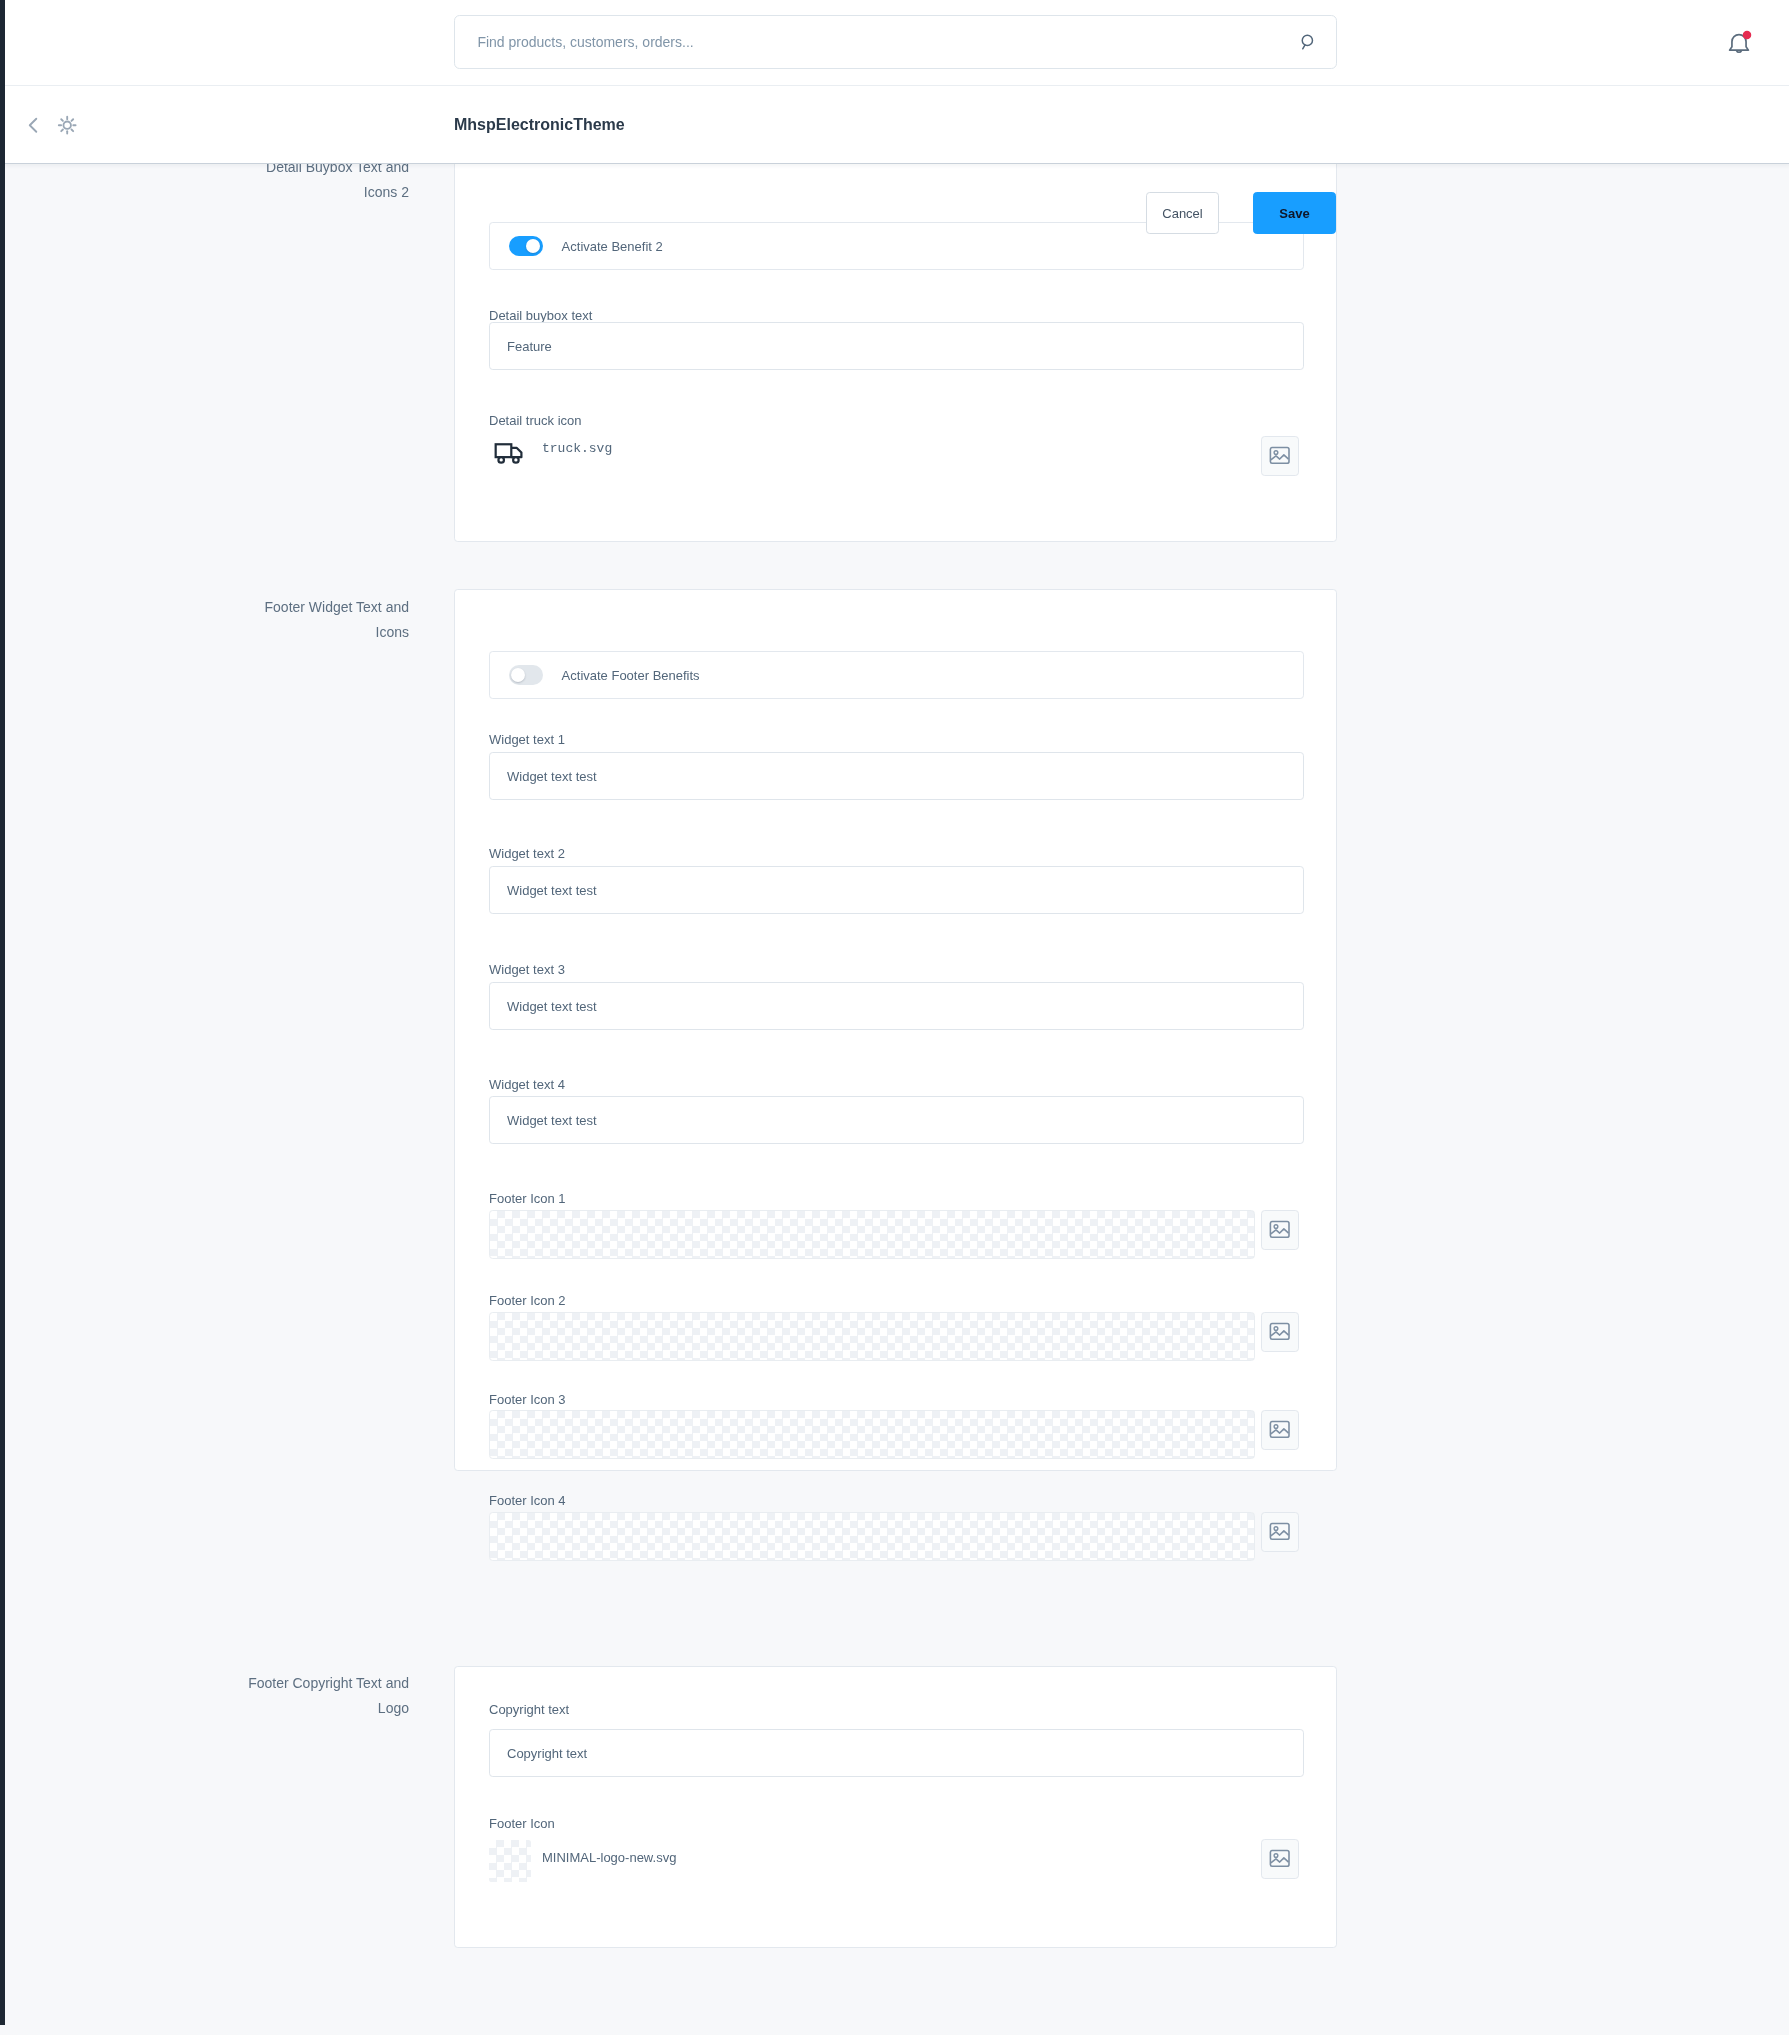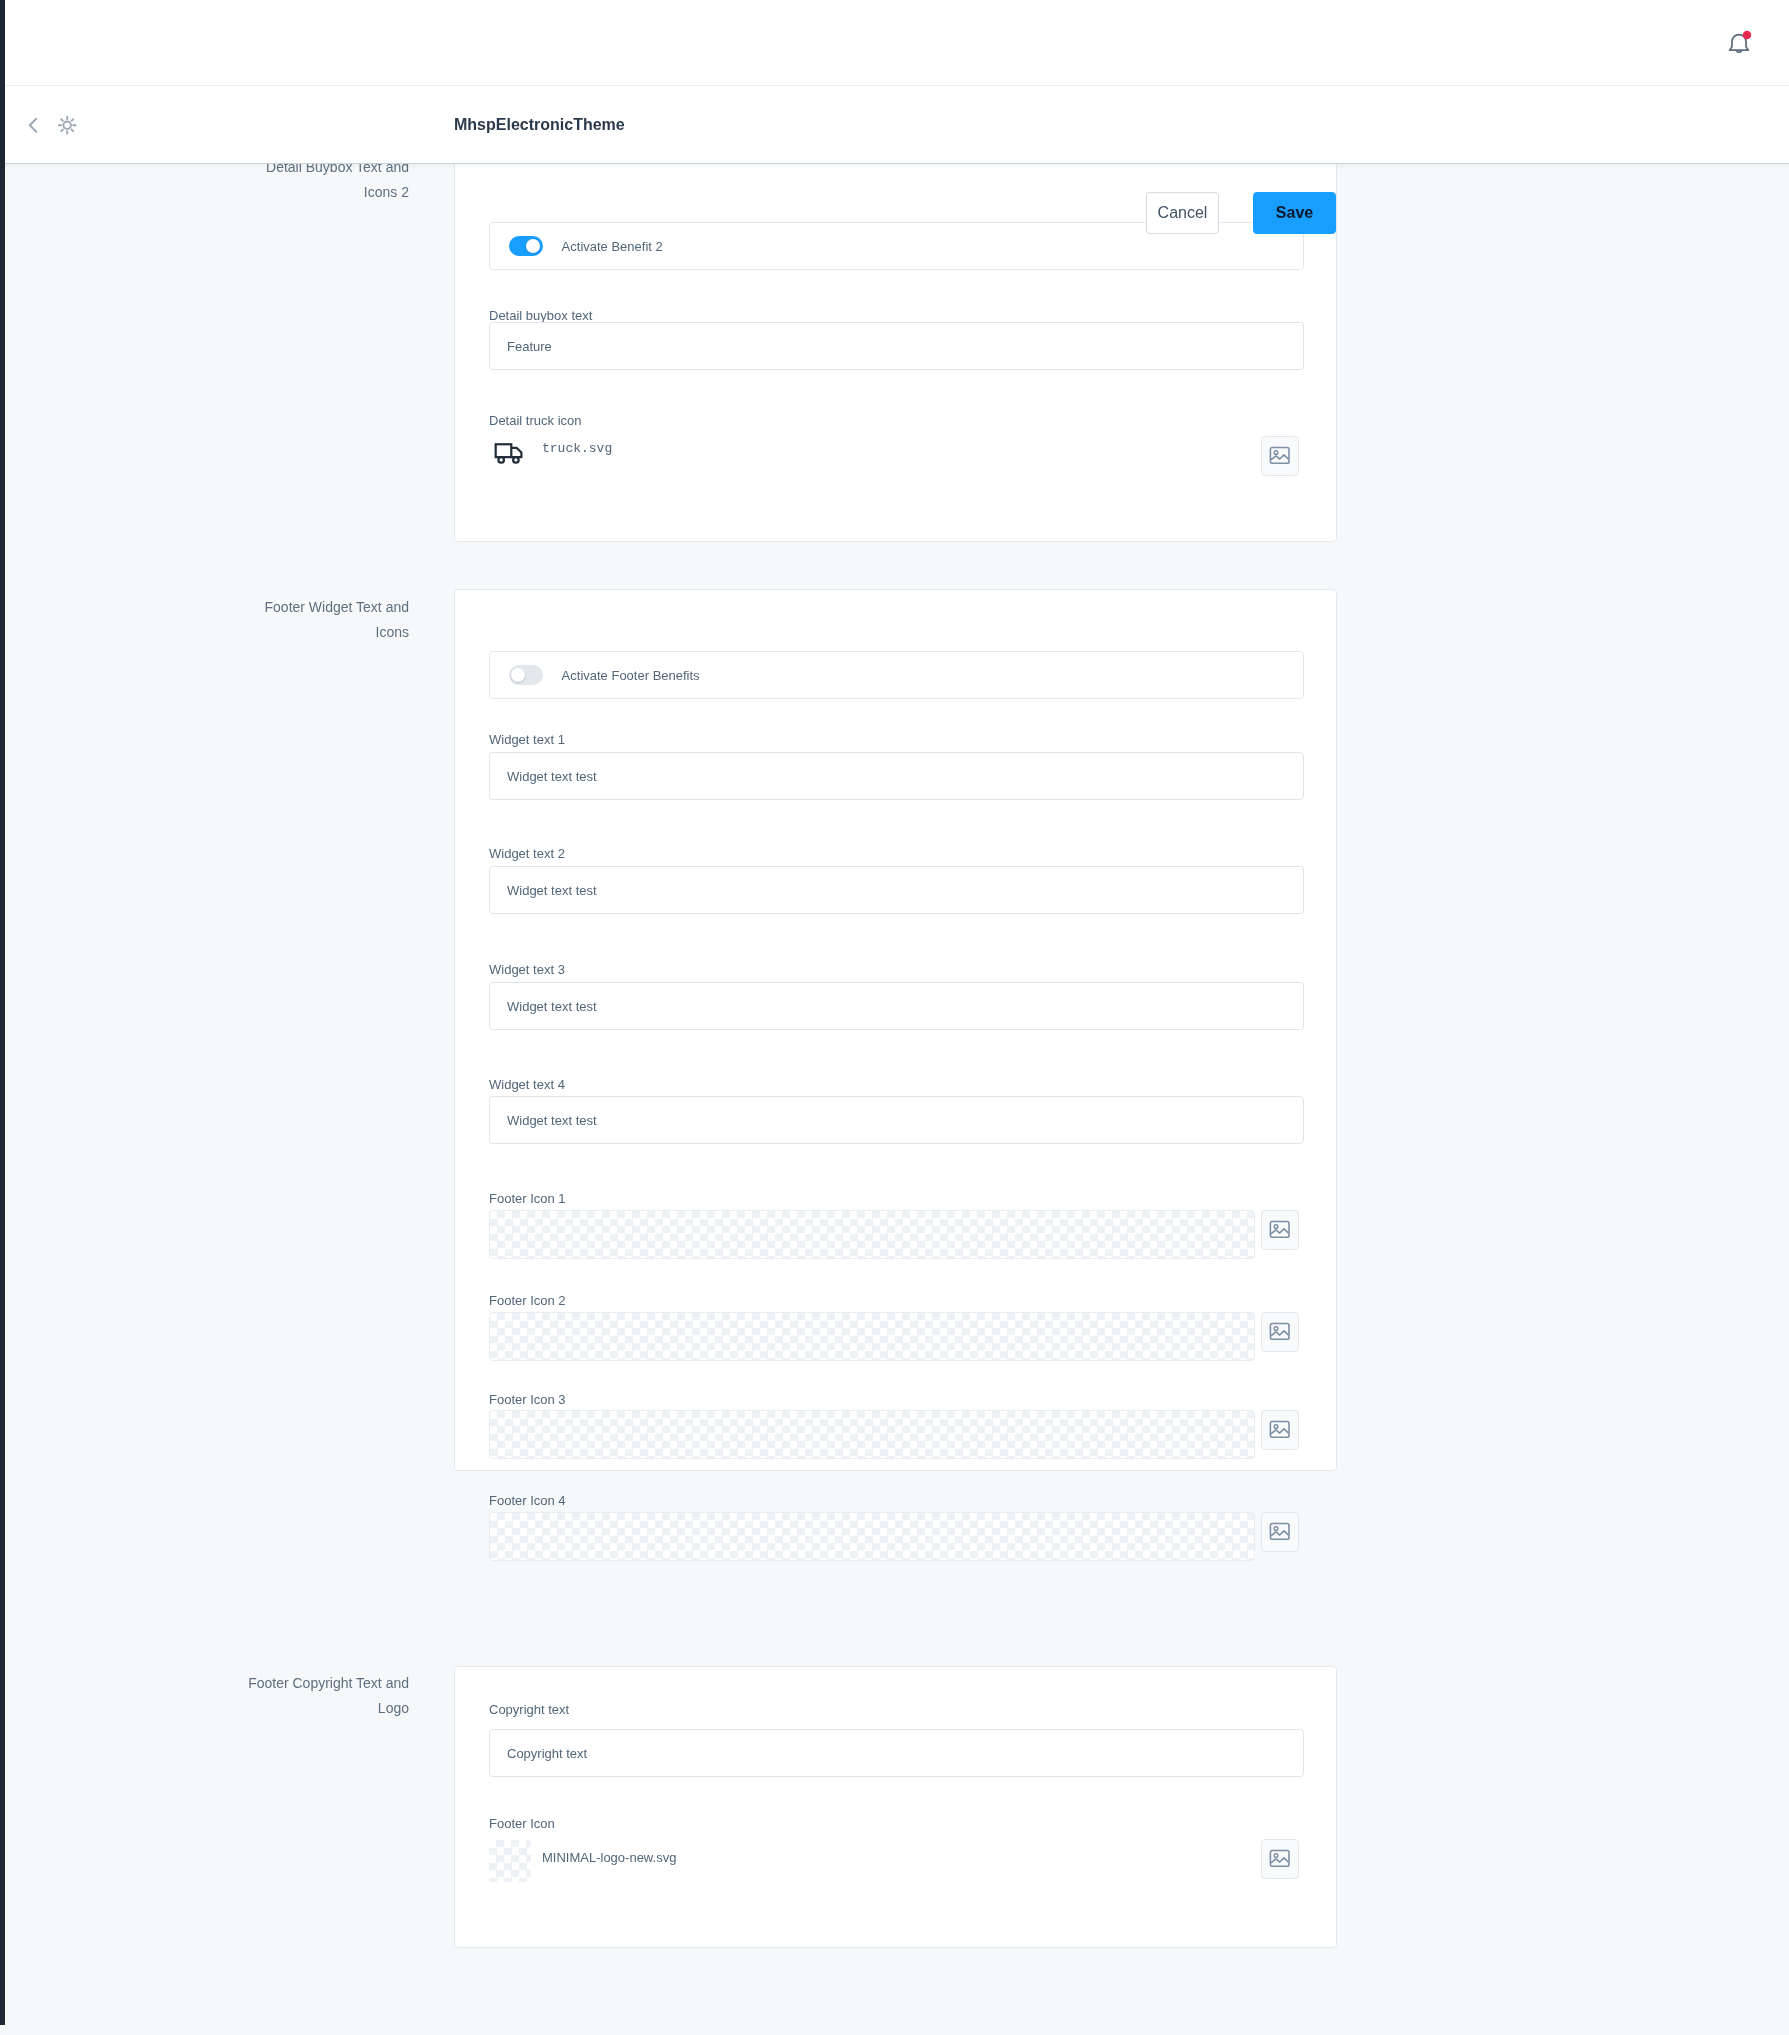--- a/index.html
+++ b/index.html
@@ -29,21 +29,21 @@
   .bell-wrap { position:absolute; left:1723px; top:28px; width:34px; height:34px; cursor:pointer; }
 
   
   .smartbar {
     position:absolute; left:0; top:86px; width:1790px; height:78px; background:#ffffff;
     border-bottom:0.9px solid #c9d1da; box-shadow:0 1.9px 3.7px rgba(50,60,80,.06); z-index:30;
   }
   .back-btn { position:absolute; left:20.5px; top:22.4px; width:26px; height:34px; display:flex; align-items:center; justify-content:center; cursor:pointer; }
   .gear-btn { position:absolute; left:52px; top:22.4px; width:30px; height:34px; display:flex; align-items:center; justify-content:center; cursor:pointer; }
   .smartbar-title { position:absolute; left:454px; top:0; height:78px; display:flex; align-items:center; font-size:16px; font-weight:bold; color:#2b3a4a; }
-  .btn { position:absolute; top:106px; height:42px; border-radius:3.7px; font-family:inherit; font-size:16px; cursor:pointer; }
+  .btn { position:absolute; top:106px; height:42px; border-radius:3.7px; font-family:inherit; font-size:13px; cursor:pointer; }
   .btn-cancel { left:1146px; width:73px; background:#fff; border:0.9px solid #d5dce3; color:#435263; }
   .btn-save { left:1253px; width:83px; background:#189eff; border:0.9px solid #189eff; color:#0f172a; font-weight:bold; }
 
   
   .card { position:absolute; left:454px; width:883px; background:#ffffff; border:0.9px solid #e3e8ee; border-radius:3.7px; }
   .card-1 { top:131px; height:411px; }
   .card-2 { top:589px; height:882px; }
   .card-3 { top:1666px; height:282px; }
 
   .section-label { position:absolute; left:129px; width:280px; text-align:right; font-size:14px; line-height:25px; color:#5d6f81; }
@@ -79,20 +79,29 @@
     display:flex; align-items:center; justify-content:center; cursor:pointer;
   }
   .file-row-icon { position:absolute; left:37px; }
   .file-thumb { position:absolute; left:34px; width:42px; height:42px; border-radius:2.8px; }
   .file-name { position:absolute; left:87px; font-size:13px; color:#52667a; }
 </style>
 </head>
 <body>
 
 <div class="topbar">
+  <div class="search-box">
+    <input type="text" placeholder="Find products, customers, orders..." style="">
+    <span style="display:flex;">
+      <svg width="18.6" height="18.6" viewBox="0 0 20 20" fill="none">
+        <circle cx="9" cy="8" r="5.5" stroke="#52667a" stroke-width="1.6"></circle>
+        <line x1="6.5" y1="12.8" x2="4" y2="17" stroke="#52667a" stroke-width="1.6" stroke-linecap="round"></line>
+      </svg>
+    </span>
+  </div>
   <div class="bell-wrap">
     <svg width="32" height="32" viewBox="0 0 34 34" fill="none">
       <path d="M17 7 a7.5 7.5 0 0 1 7.5 7.5 v5.5 l2.5 3.5 H7 l2.5 -3.5 v-5.5 A7.5 7.5 0 0 1 17 7 z" stroke="#5b6c7d" stroke-width="1.8" stroke-linejoin="round" fill="#ffffff"></path>
       <path d="M14.4 24 a2.8 2.8 0 0 0 5.2 0" stroke="#5b6c7d" stroke-width="1.8" fill="none"></path>
       <circle cx="25.5" cy="7.5" r="4.5" fill="#e52b50"></circle>
     </svg>
   </div>
 </div>
 
 <div class="smartbar">

